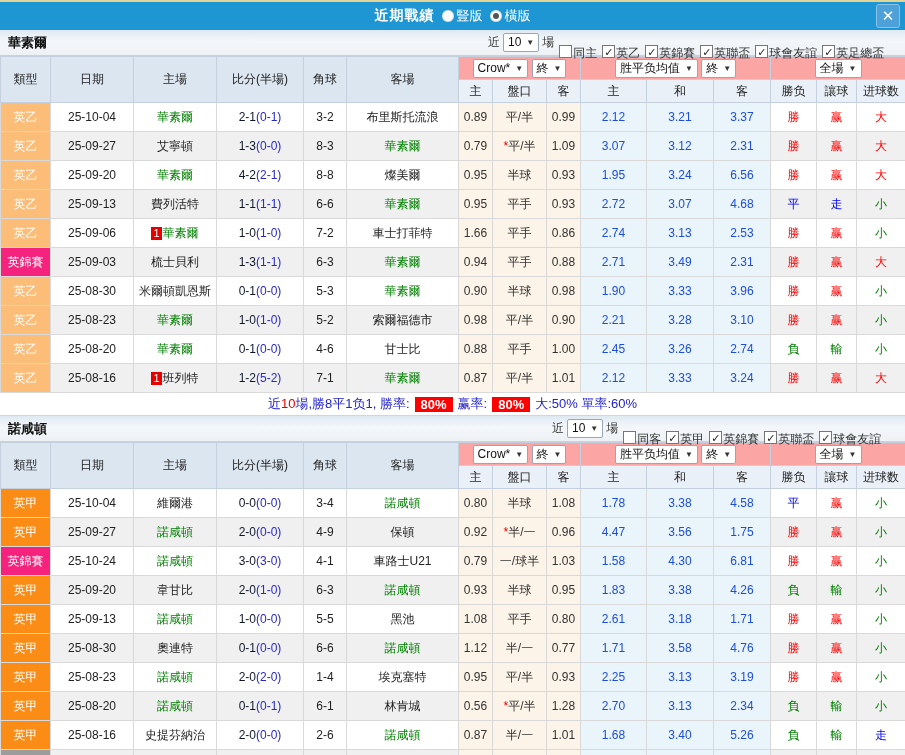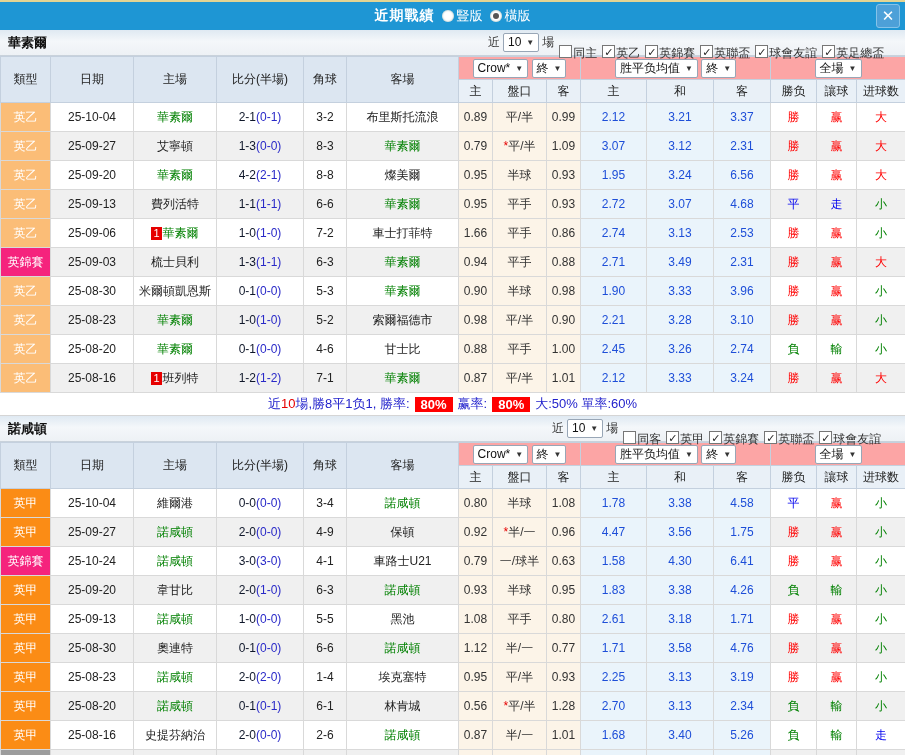--- a/index.html
+++ b/index.html
@@ -341,21 +341,21 @@
           <td class="bluebg">3.26</td>
           <td class="bluebg">2.74</td>
           <td class="plain" style="color: rgb(0, 128, 0);">負</td>
           <td class="plain" style="color: rgb(0, 128, 0);">輸</td>
           <td class="plain" style="color: rgb(0, 128, 0);">小</td>
         </tr>
         <tr class="alt">
           <td class="type" style="background: rgb(251, 189, 119);">英乙</td>
           <td class="plain">25-08-16</td>
           <td class="plain"><span class="badge">1</span><span class="tname">班列特</span></td>
-          <td class="plain"><span class="score">1-2</span><span class="half">(1-2)</span></td>
+          <td class="plain"><span class="score">1-2</span><span class="half">(5-2)</span></td>
           <td class="plain">7-1</td>
           <td class="plain green"><span class="tname">華素爾</span></td>
           <td class="cream">0.87</td>
           <td class="cream">平/半</td>
           <td class="cream">1.01</td>
           <td class="bluebg">2.12</td>
           <td class="bluebg">3.33</td>
           <td class="bluebg">3.24</td>
           <td class="plain" style="color: rgb(255, 0, 0);">勝</td>
           <td class="plain" style="color: rgb(255, 0, 0);">赢</td>
@@ -508,24 +508,24 @@
         </tr>
         <tr>
           <td class="type" style="background: rgb(245, 35, 125);">英錦賽</td>
           <td class="plain">25-10-24</td>
           <td class="plain green"><span class="tname">諾咸頓</span></td>
           <td class="plain"><span class="score">3-0</span><span class="half">(3-0)</span></td>
           <td class="plain">4-1</td>
           <td class="plain"><span class="tname">車路士U21</span></td>
           <td class="cream">0.79</td>
           <td class="cream">一/球半</td>
-          <td class="cream">0.63</td>
+          <td class="cream">1.03</td>
           <td class="bluebg">1.58</td>
           <td class="bluebg">4.30</td>
-          <td class="bluebg">6.41</td>
+          <td class="bluebg">6.81</td>
           <td class="plain" style="color: rgb(255, 0, 0);">勝</td>
           <td class="plain" style="color: rgb(255, 0, 0);">赢</td>
           <td class="plain" style="color: rgb(0, 128, 0);">小</td>
         </tr>
         <tr class="alt">
           <td class="type" style="background: rgb(251, 140, 21);">英甲</td>
           <td class="plain">25-09-20</td>
           <td class="plain"><span class="tname">韋甘比</span></td>
           <td class="plain"><span class="score">2-0</span><span class="half">(1-0)</span></td>
           <td class="plain">6-3</td>

